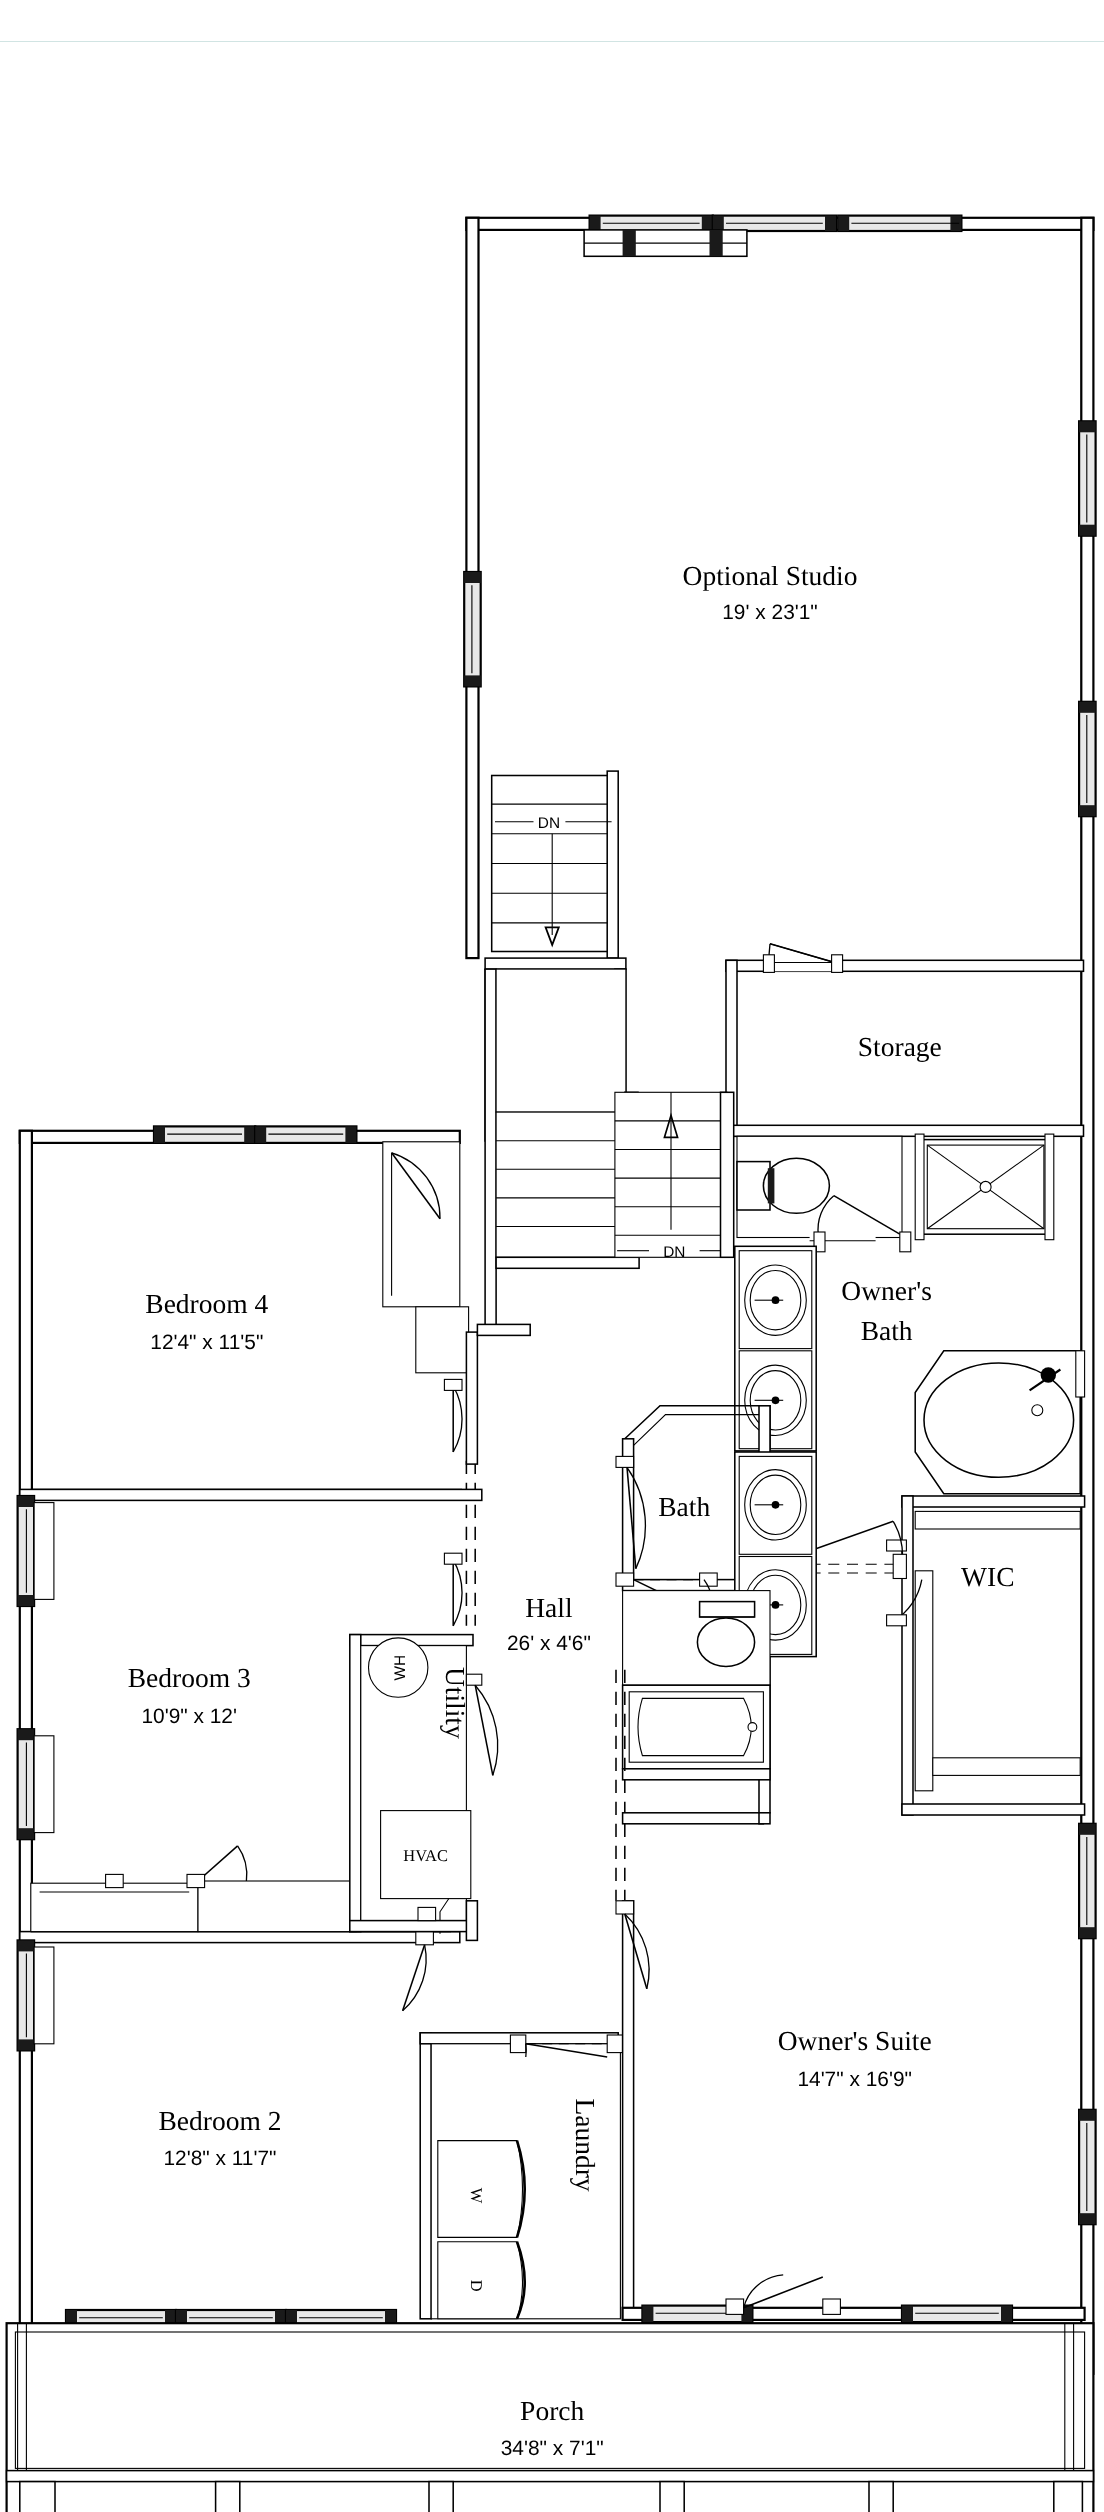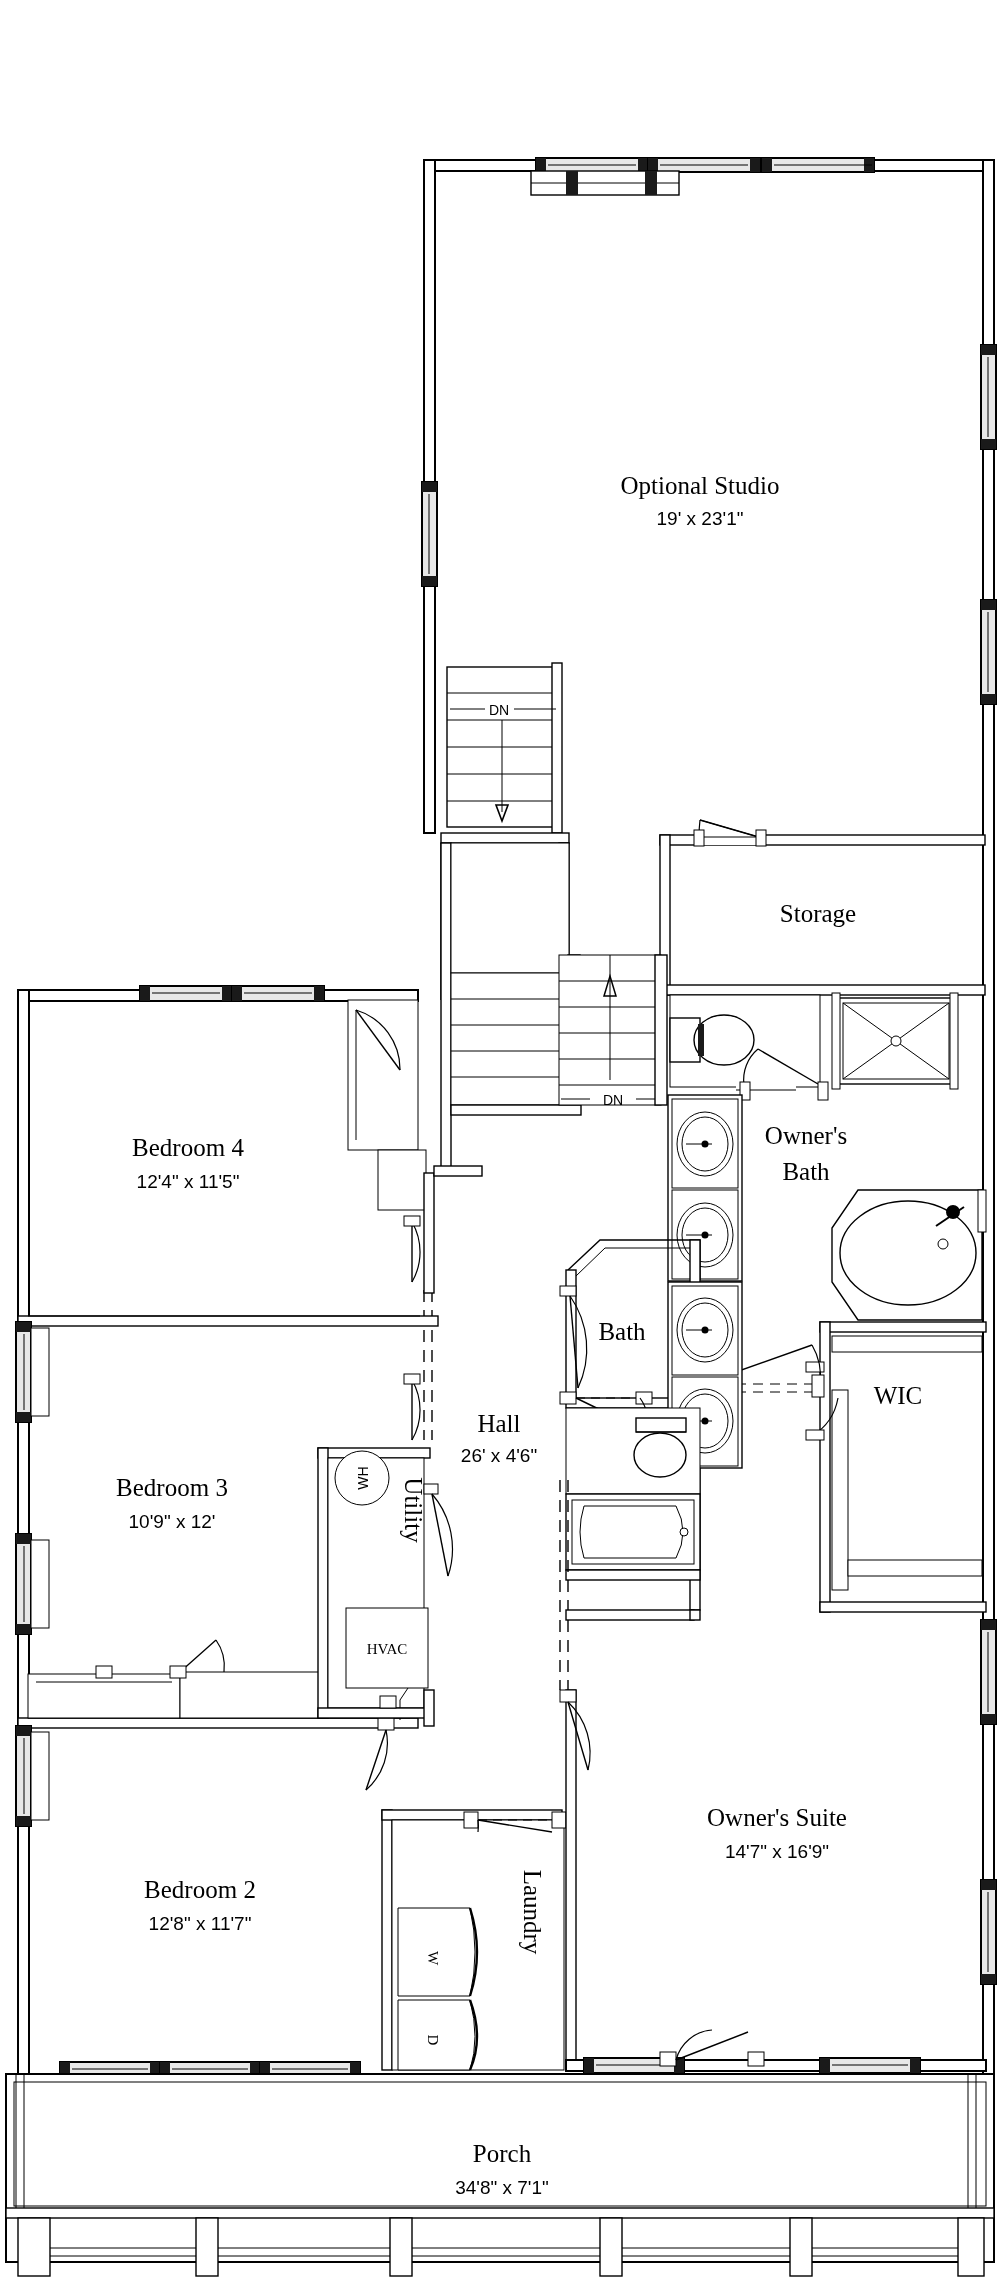--- a/index.html
+++ b/index.html
@@ -1,17 +1,17 @@
 <!DOCTYPE html>
 <html><head>
 <meta charset="utf-8">
 <style>
   html,body{margin:0;padding:0;background:#ffffff;}
   body{width:1004px;height:2284px;font-family:"Liberation Serif",serif;overflow:hidden;}
-  #plan-root{position:relative;width:1004px;height:2172px;background:#0f766e;}
+  #plan-root{position:relative;width:1004px;height:2172px;background:#0f766e;margin-top:38px;}
   svg{display:block;}
   .rm-name{font-family:"Liberation Serif",serif;font-size:25px;fill:#000;text-anchor:middle;}
   .rm-dim{font-family:"Liberation Sans",sans-serif;font-size:19px;fill:#000;text-anchor:middle;}
   .sm-lbl{font-family:"Liberation Sans",sans-serif;font-size:14px;fill:#000;text-anchor:middle;}
   .tiny-lbl{font-family:"Liberation Serif",serif;font-size:15px;fill:#000;text-anchor:middle;}
   .vert-name{font-family:"Liberation Serif",serif;font-size:25px;fill:#000;text-anchor:middle;}
   .w{fill:none;stroke:#000;}
   .w1{stroke-width:2;}
   .wthin{stroke-width:1.4;}
   .whair{stroke-width:1;}

